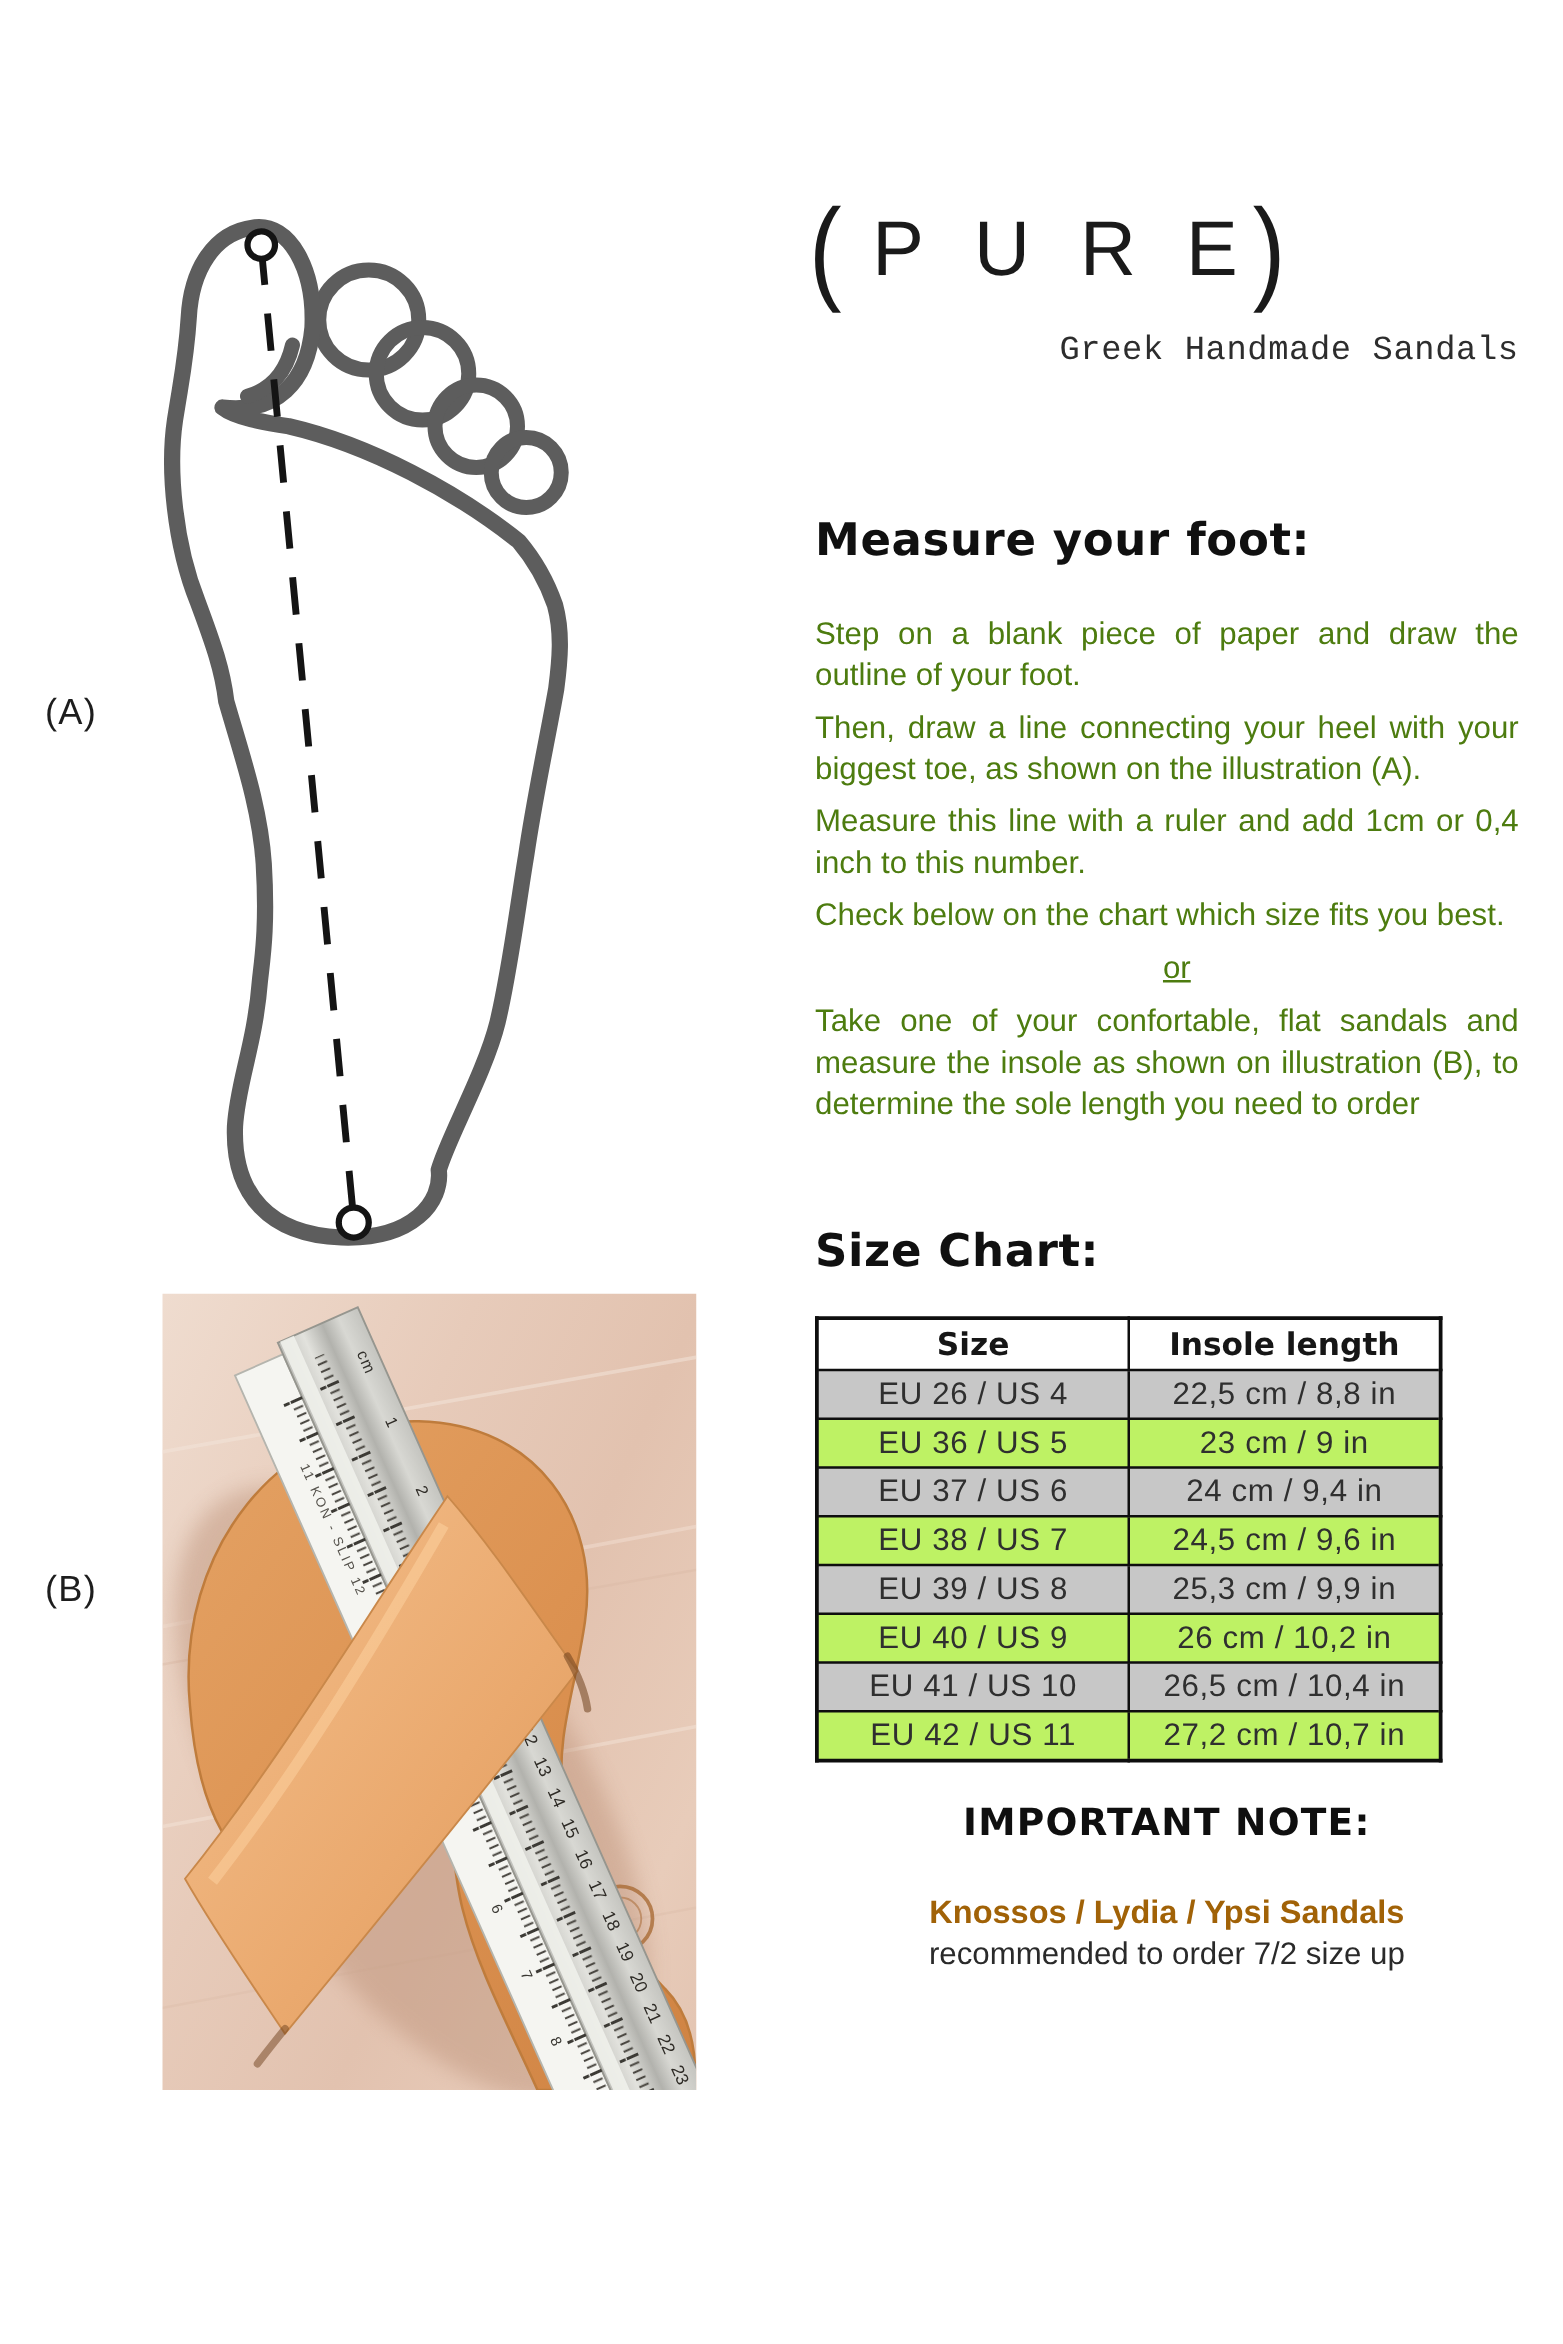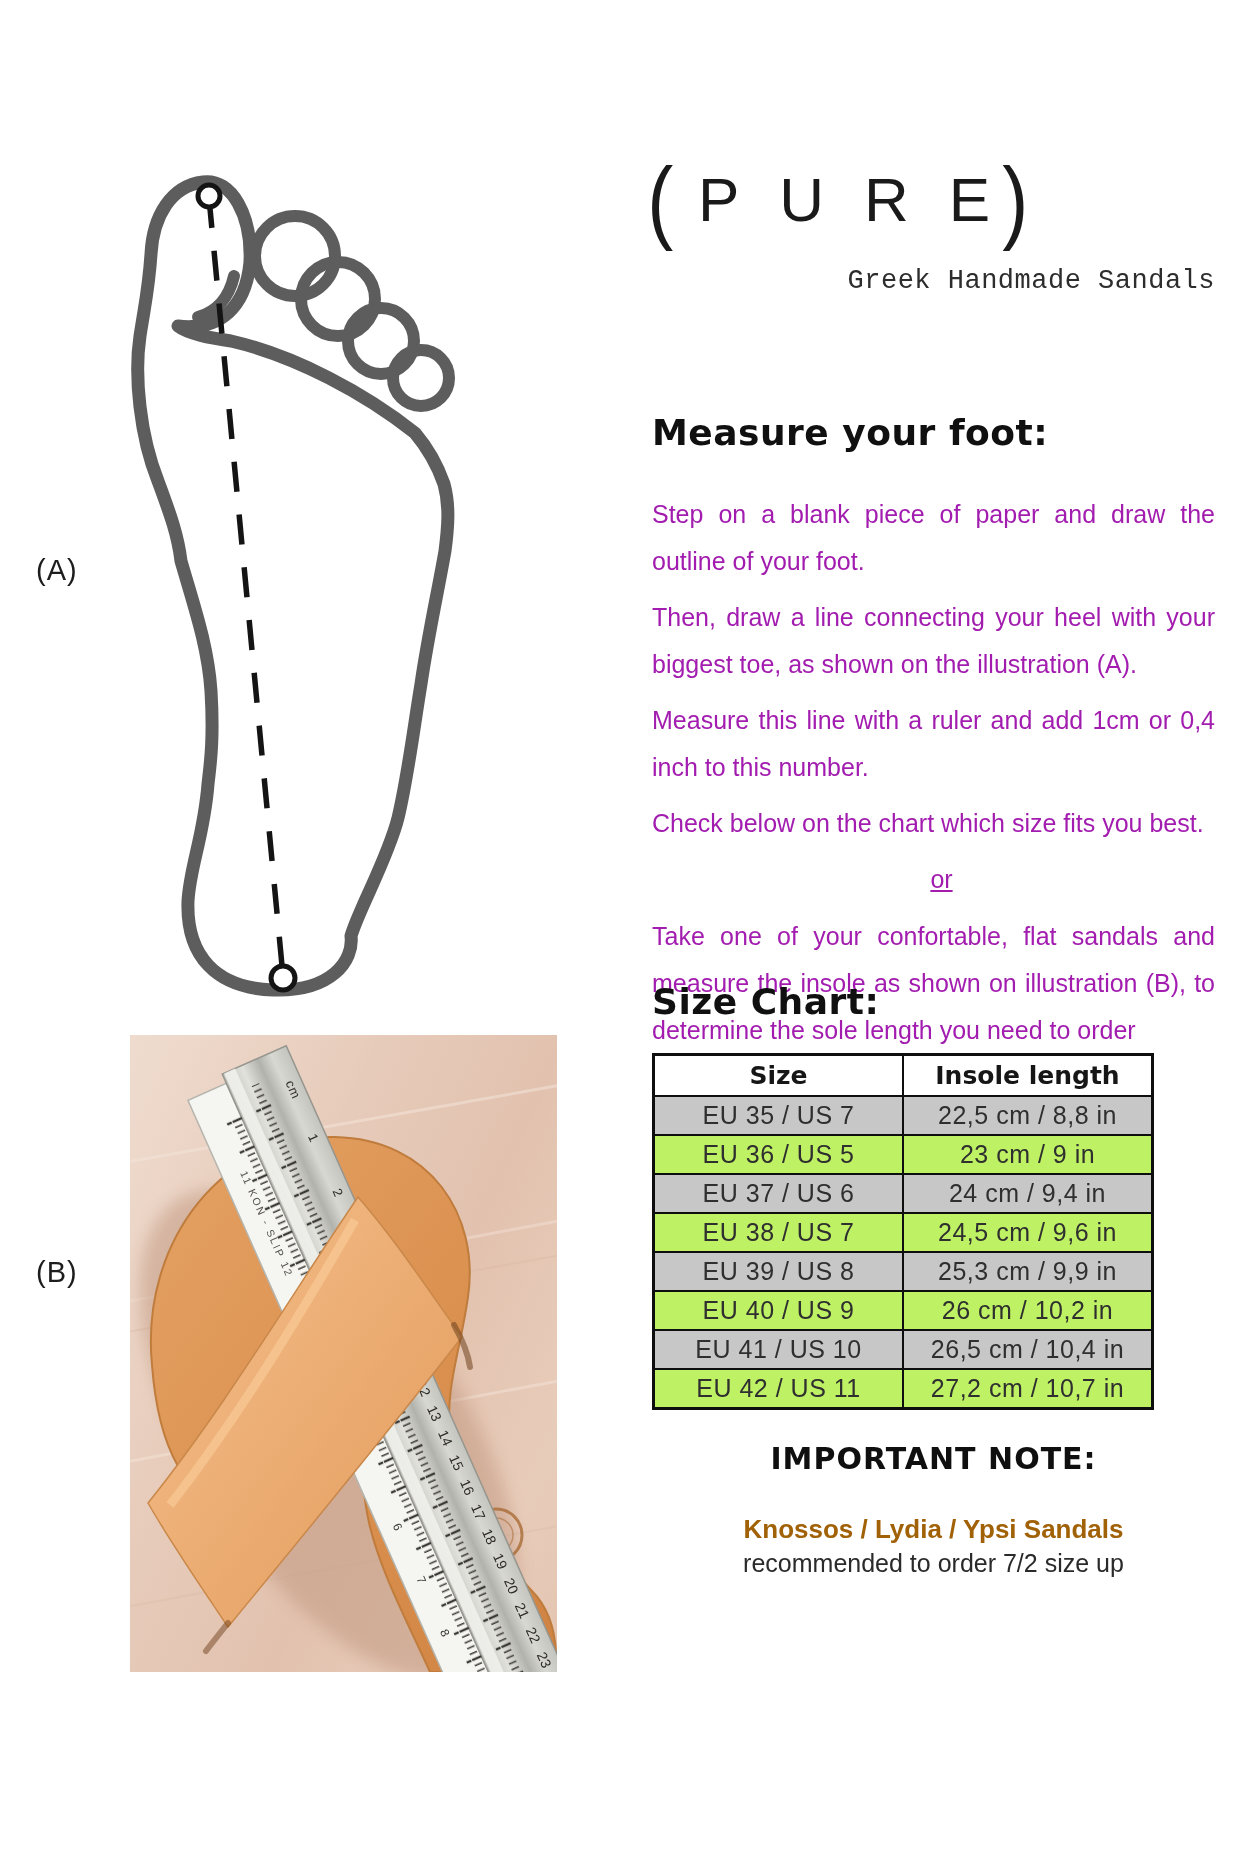--- a/index.html
+++ b/index.html
@@ -20,21 +20,21 @@
         align-items:center;justify-content:center;color:#1a1a1a;}
   .logo .paren{font-size:92px;font-weight:100;line-height:1;transform:scaleX(.85);}
   .logo .letters{font-size:62px;font-weight:100;letter-spacing:40px;margin:0 -30px 0 22px;line-height:1;}
   .tagline{position:absolute;top:266px;left:0;width:563px;text-align:right;font-size:27px;
            font-weight:400;color:#2d2d2d;letter-spacing:.5px;font-family:Liberation Mono, monospace;}
   .h-measure,.h-size{position:absolute;left:0;font-size:36px;font-weight:700;color:#101010;
            font-family:"DejaVu Sans","Liberation Sans",sans-serif;letter-spacing:.5px;}
   .h-measure{top:412px;}
   .h-size{top:981px;}
   .paras{position:absolute;top:491px;left:0;width:563px;}
-  .paras p{margin:0 0 9px 0;font-size:25px;line-height:47px;text-align:justify;color:#a21caf;}
+  .paras p{margin:0 0 9px 0;font-size:25px;line-height:33px;text-align:justify;color:#4d7c0f;}
   .paras p.or{text-decoration:underline;text-align:center;margin:3px 0 10px 16px;}
 
   table.size-table{position:absolute;top:1053px;left:0;width:502px;border-collapse:collapse;
         border:3px solid #0e0e0e;table-layout:fixed;}
   .size-table th{height:37px;font-size:25px;font-weight:700;color:#161616;background:#ffffff;
         border:2px solid #0e0e0e;text-align:center;font-family:"DejaVu Sans","Liberation Sans",sans-serif;}
   .size-table td{height:35px;font-size:25px;font-weight:400;color:#2f2f2f;background:#bef264;
         border:2px solid #0e0e0e;text-align:center;letter-spacing:.5px;}
   .size-table tr.shaded td{background:#c7c7c7;}
 
@@ -194,21 +194,21 @@
 
     <table class="size-table">
       <thead>
         <tr>
           <th>Size</th>
           <th>Insole length</th>
         </tr>
       </thead>
       <tbody id="size-tbody">
           <tr class="shaded">
-            <td>EU 35  /  US 7</td>
+            <td>EU 26  /  US 4</td>
             <td>22,5 cm  /  8,8 in</td>
           </tr>
           <tr>
             <td>EU 36  /  US 5</td>
             <td>23 cm  /  9 in</td>
           </tr>
           <tr class="shaded">
             <td>EU 37  /  US 6</td>
             <td>24 cm  /  9,4 in</td>
           </tr>

